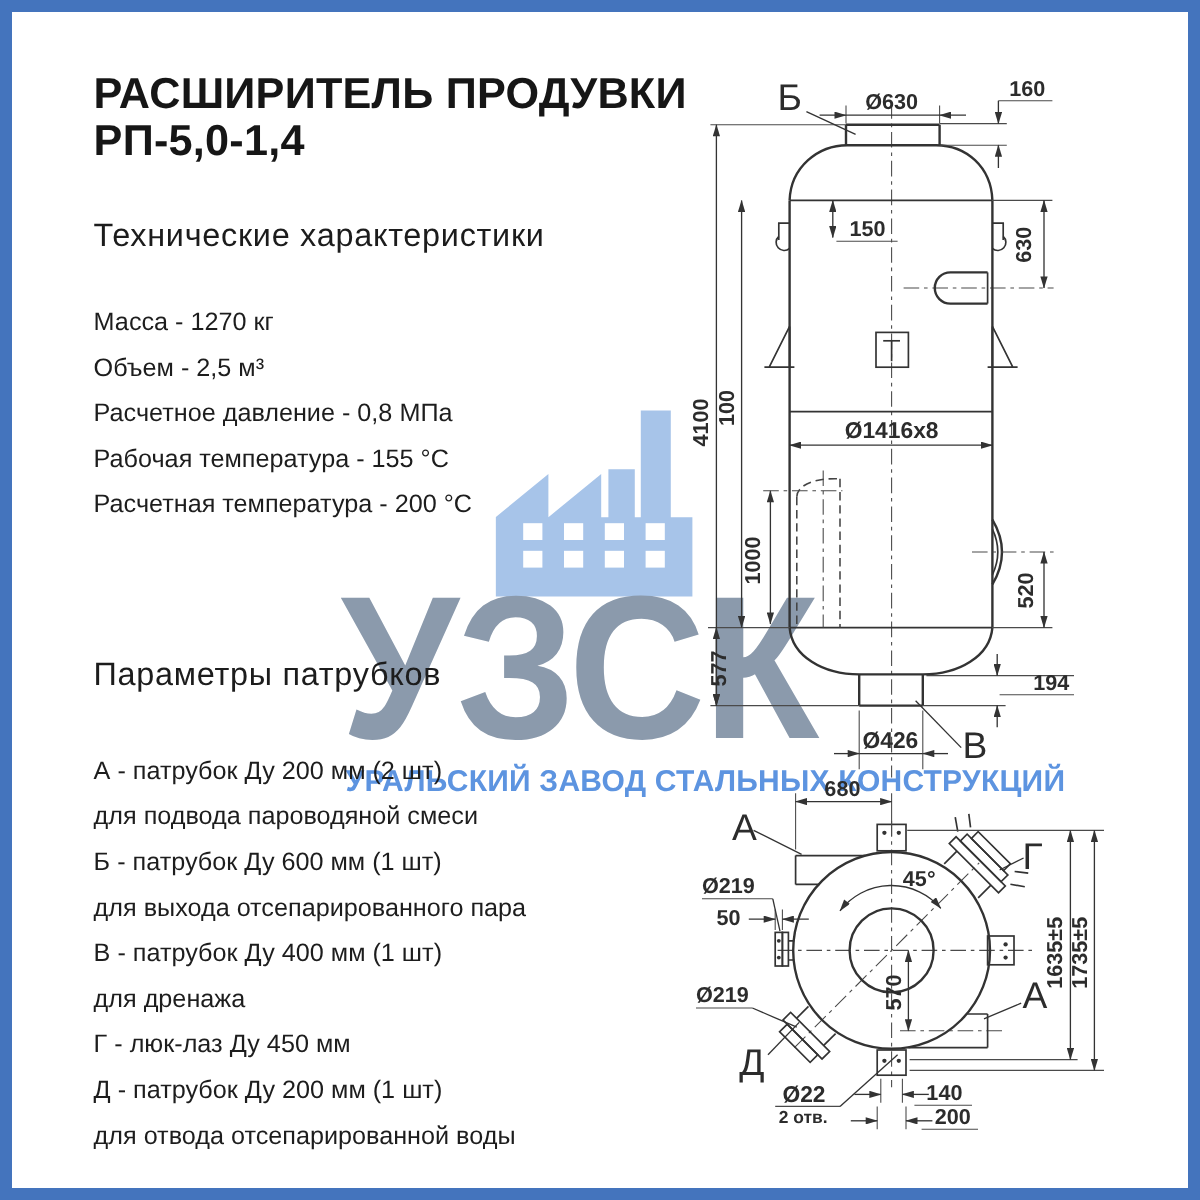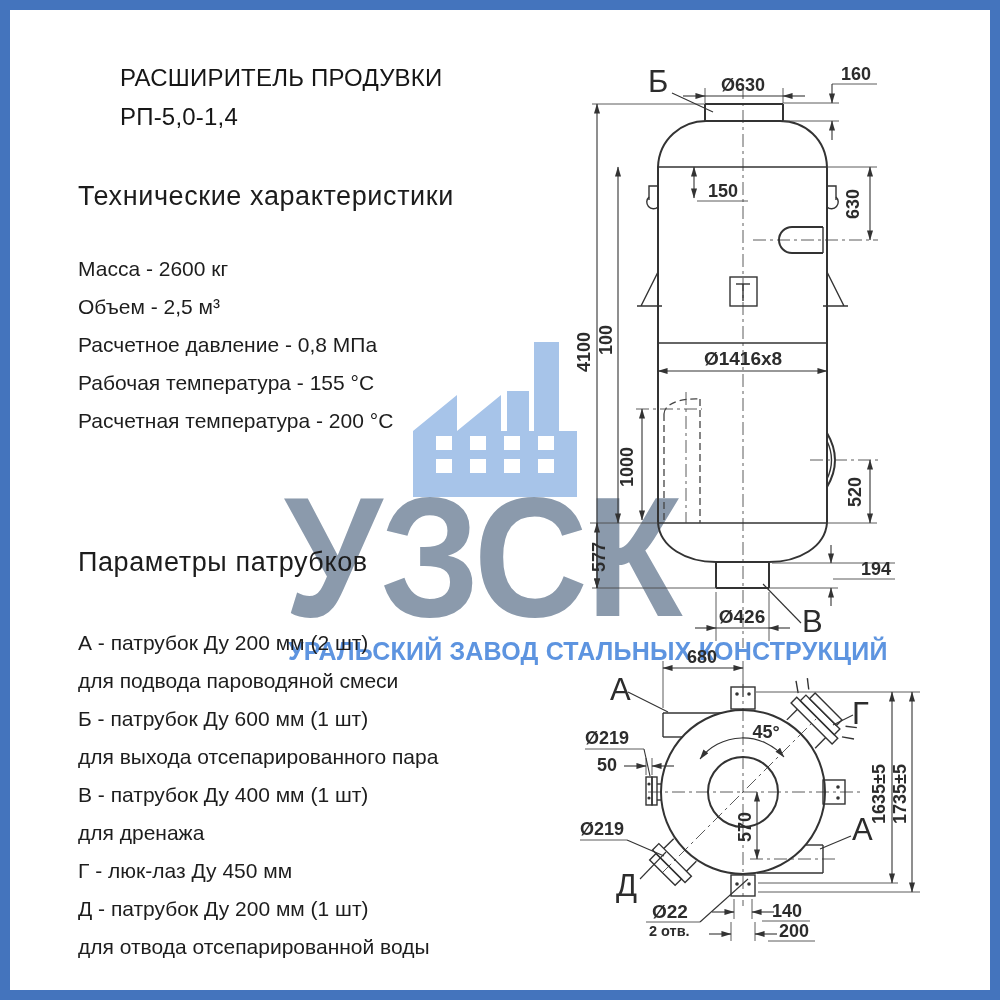--- a/index.html
+++ b/index.html
@@ -3,22 +3,22 @@
 <meta charset="utf-8">
 <style>
   html,body{margin:0;padding:0;background:#e8e8e8;}
   .page{
     position:relative;width:1000px;height:1000px;background:#ffffff;
     font-family:"Liberation Sans",sans-serif;overflow:hidden;
   }
   .frame{position:absolute;inset:0;border:10px solid #4474bd;pointer-events:none;z-index:5;}
   
   .content{position:absolute;inset:0;z-index:2;}
-  .title{position:absolute;left:78px;top:58px;font-size:24px;font-weight:normal;
-         color:#161616;line-height:39px;letter-spacing:.2px;margin-left:42px;}
+  .title{position:absolute;left:78px;top:58px;font-size:36px;font-weight:bold;
+         color:#161616;line-height:39px;letter-spacing:.2px;}
   .section-heading{position:absolute;left:78px;font-size:27px;font-weight:400;
          color:#1c1c1c;letter-spacing:.6px;}
   .sec-specs{top:181px;text-align:right;}
   .sec-nozzles{top:547px;}
   .spec-list{position:absolute;left:78px;top:250px;}
   .nozzle-list{position:absolute;left:78px;top:624px;}
   .spec-list div,.nozzle-list div{
     height:38px;line-height:38px;font-size:21px;color:#1d1d1d;white-space:nowrap;}
   
   .watermark{position:absolute;inset:0;z-index:1;}
@@ -71,21 +71,21 @@
   <div class="content">
 
     <div class="title">
       <div>РАСШИРИТЕЛЬ ПРОДУВКИ</div>
       <div>РП-5,0-1,4</div>
     </div>
 
     <div class="section-heading sec-specs">Технические характеристики</div>
 
     <div class="spec-list">
-      <div>Масса - 2600 кг</div>
+      <div>Масса - 1270 кг</div>
       <div>Объем - 2,5 м³</div>
       <div>Расчетное давление - 0,8 МПа</div>
       <div>Рабочая температура - 155 °С</div>
       <div>Расчетная температура - 200 °С</div>
     </div>
 
     <div class="section-heading sec-nozzles">Параметры патрубков</div>
 
     <div class="nozzle-list">
       <div>А - патрубок Ду 200 мм (2 шт)</div>

